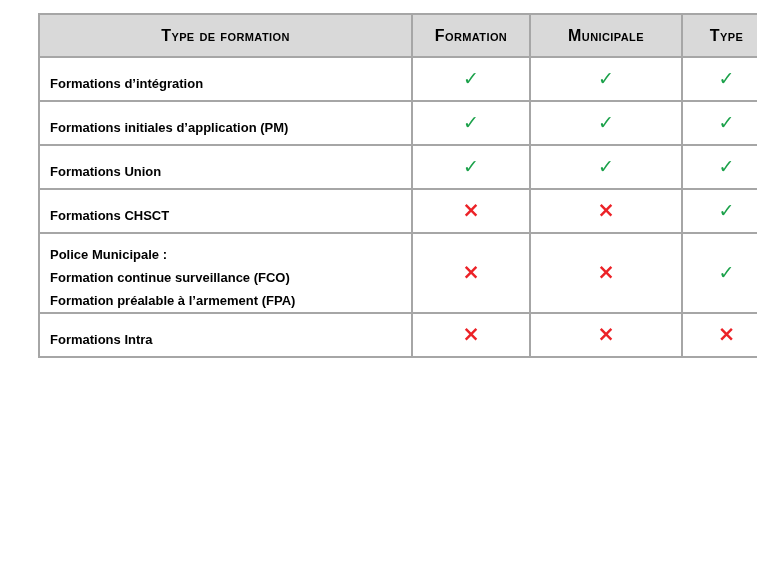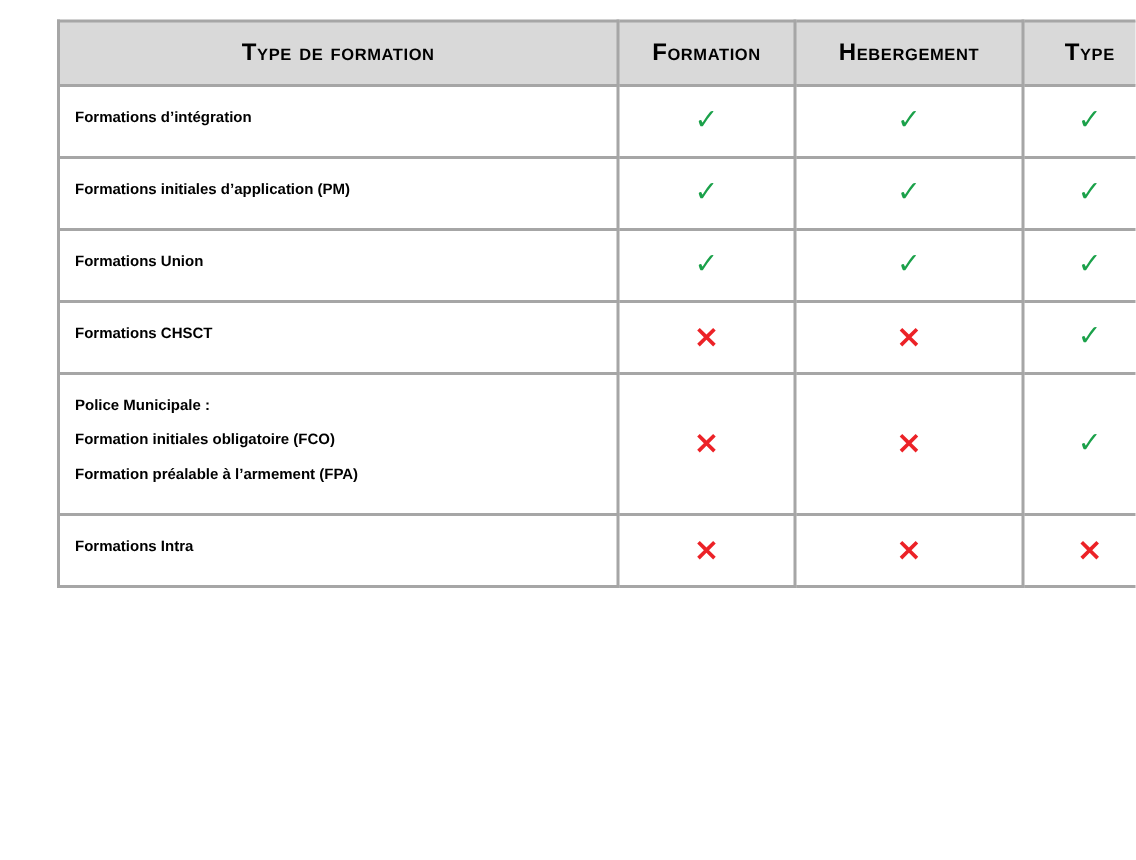--- a/index.html
+++ b/index.html
@@ -37,23 +37,23 @@
     font-size:16px;
     letter-spacing:0.4px;
     text-align:center;
     vertical-align:middle;
     padding:9px 4px;
     line-height:23px;
     color:#000;
   }
   td.cell-label{
     font-weight:bold;
-    font-size:10px;
+    font-size:13px;
     line-height:23px;
-    padding:9px 8px 14px 10px;
+    padding:9px 8px 0 10px;
     text-align:left;
     vertical-align:middle;
     white-space:pre-line;
     color:#000;
   }
   td.cell-mark{
     text-align:center;
     vertical-align:middle;
     padding:9px 2px;
     line-height:23px;
@@ -75,21 +75,21 @@
     <colgroup>
       <col style="width:373px">
       <col style="width:118px">
       <col style="width:152px">
       <col style="width:89px">
     </colgroup>
     <thead>
       <tr>
         <th class="header-cell">Type de formation</th>
         <th class="header-cell">Formation</th>
-        <th class="header-cell">Hebergement</th>
+        <th class="header-cell">Municipale</th>
         <th class="header-cell">Type</th>
       </tr>
     </thead>
     <tbody>
   <tr>
     <td class="cell-label">Formations d’intégration</td>
     <td class="cell-mark"><span class="mark mark-yes">✓</span></td>
     <td class="cell-mark"><span class="mark mark-yes">✓</span></td>
     <td class="cell-mark"><span class="mark mark-yes">✓</span></td>
   </tr>
@@ -111,21 +111,21 @@
 
   <tr>
     <td class="cell-label">Formations CHSCT</td>
     <td class="cell-mark"><span class="mark mark-no">×</span></td>
     <td class="cell-mark"><span class="mark mark-no">×</span></td>
     <td class="cell-mark"><span class="mark mark-yes">✓</span></td>
   </tr>
 
   <tr>
     <td class="cell-label">Police Municipale :
-Formation initiales obligatoire (FCO)
+Formation continue surveillance (FCO)
 Formation préalable à l’armement (FPA)</td>
     <td class="cell-mark"><span class="mark mark-no">×</span></td>
     <td class="cell-mark"><span class="mark mark-no">×</span></td>
     <td class="cell-mark"><span class="mark mark-yes">✓</span></td>
   </tr>
 
 
 
   <tr>
     <td class="cell-label">Formations Intra</td>

